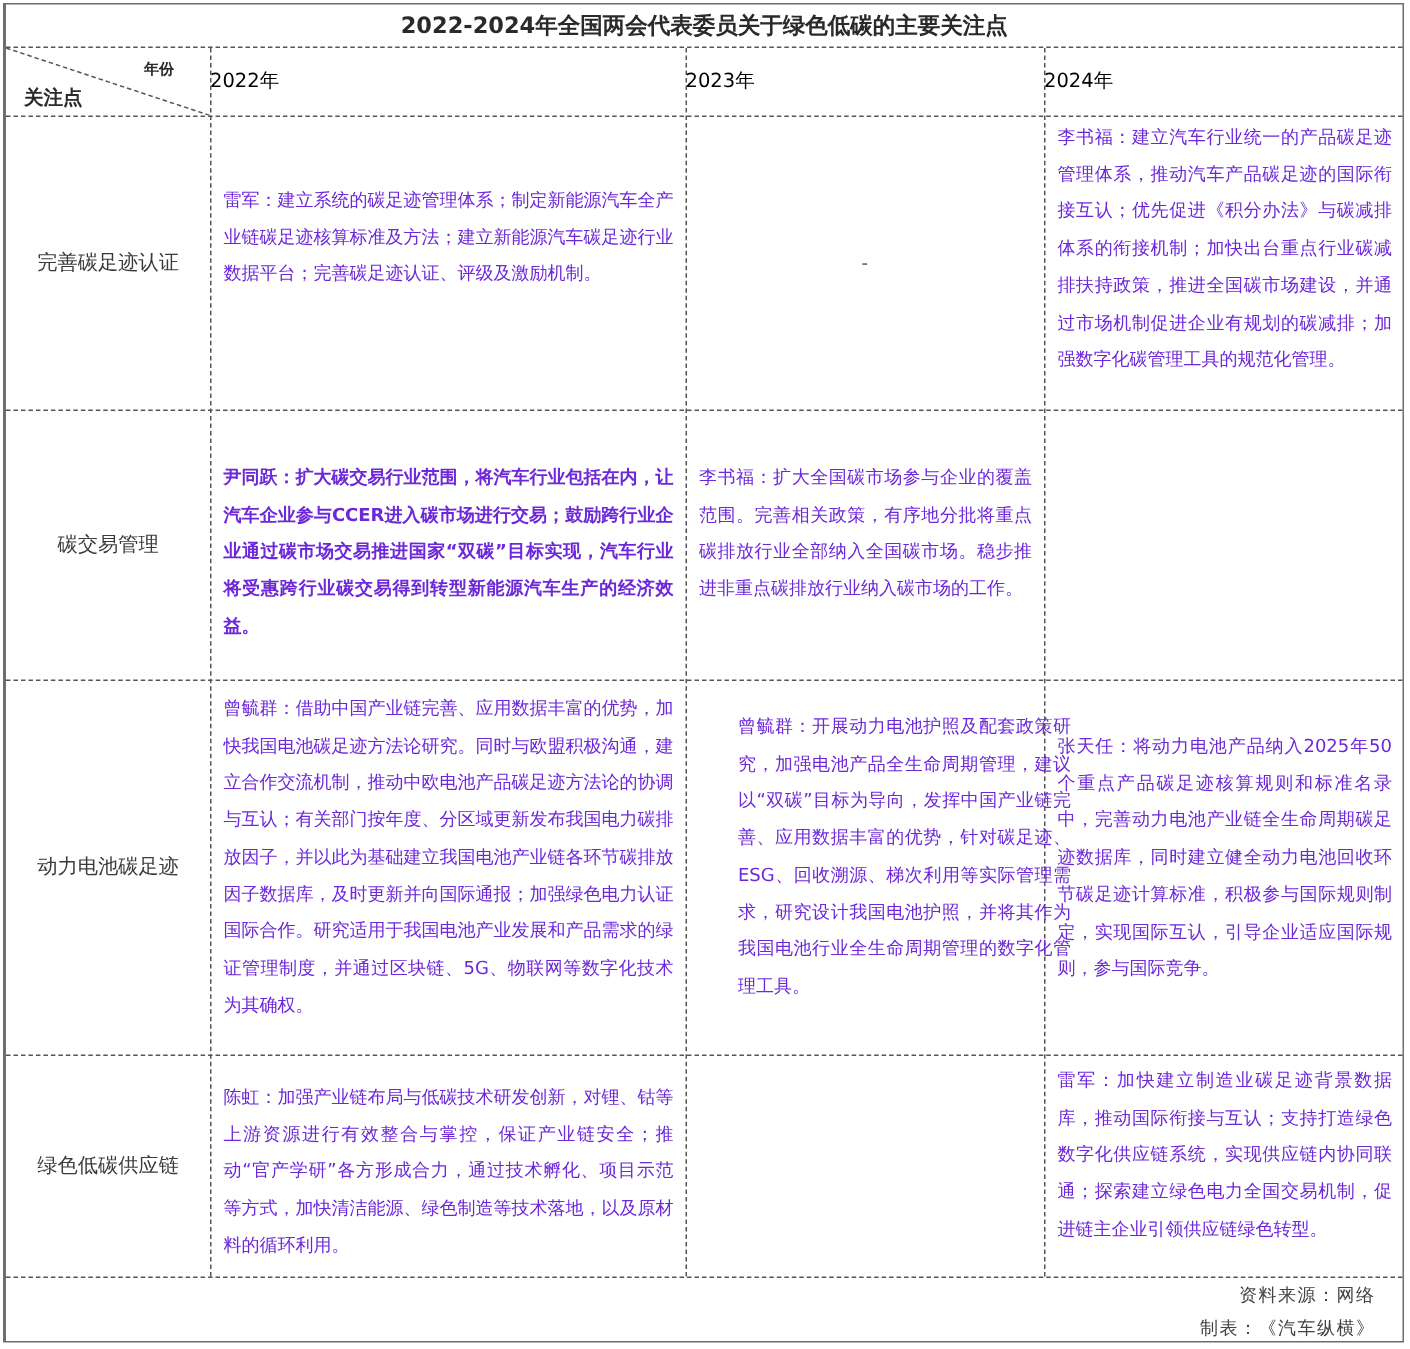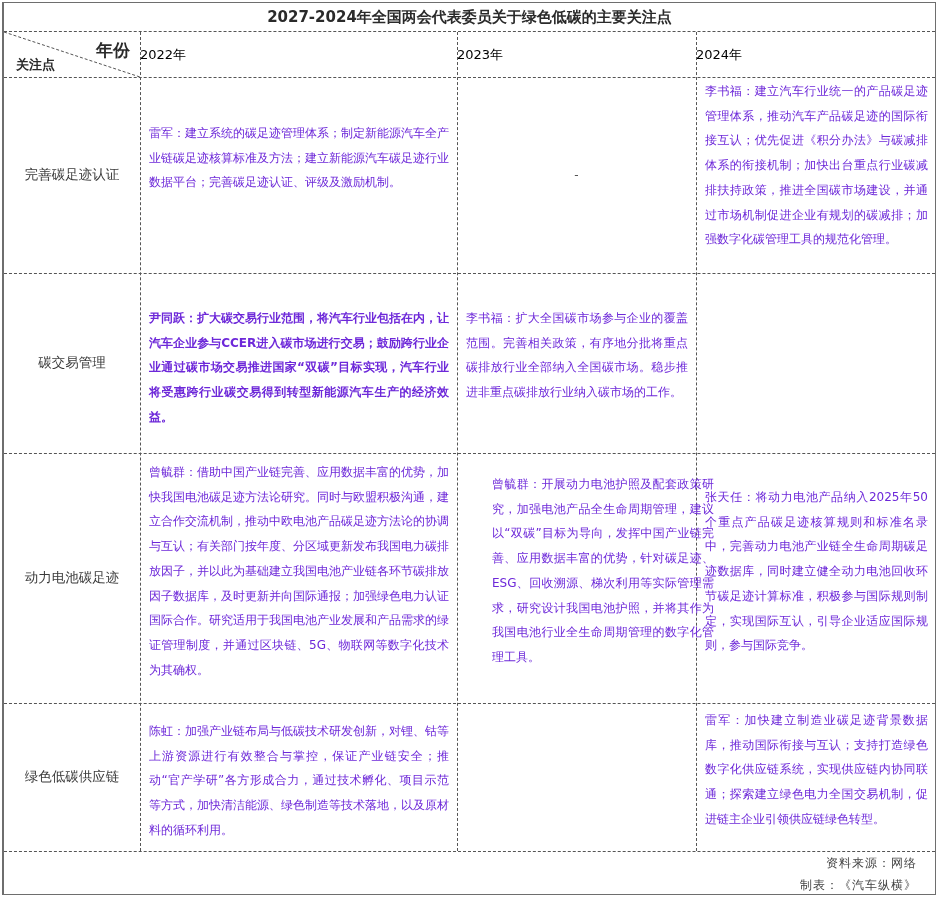--- a/index.html
+++ b/index.html
@@ -7,36 +7,36 @@
          font-family: "DejaVu Sans", "Liberation Sans", sans-serif; color: #3a3a3a; }
   .frame { position: absolute; left: 2px; top: 2px; width: 934px; height: 893px;
            border: 1px solid #6e6e6e; border-left: 2px solid #6e6e6e; box-sizing: border-box; }
   .title { position: absolute; left: 0; top: 0; width: 100%; height: 29px; line-height: 29px;
            text-align: center; font-size: 15px; font-weight: bold; color: #2a2a2a;
            border-bottom: 1px dashed #555; box-sizing: border-box; }
   .hline { position: absolute; left: 0; width: 100%; border-top: 1px dashed #555; }
   .vline { position: absolute; border-left: 1px dashed #555; }
   .hdr { position: absolute; font-size: 13px; color: #000000; }
   .diag { position: absolute; left: 0; top: 29px; width: 136px; height: 45px; }
-  .corner-year { position: absolute; left: 92px; top: 36px; font-size: 17px; font-weight: bold; color: #2a2a2a; }
+  .corner-year { position: absolute; left: 92px; top: 36px; font-size: 10px; font-weight: bold; color: #2a2a2a; }
   .corner-topic { position: absolute; left: 12px; top: 53px; font-size: 13px; font-weight: bold; color: #2a2a2a; }
   .rowlabel { position: absolute; left: 0; width: 136px; display: flex; align-items: center;
               justify-content: center; font-size: 13.5px; color: #3a3a3a; }
   .cell { position: absolute; font-size: 12px; line-height: 24.7px; color: #6d28d9;
           box-sizing: border-box; padding: 0 8px; text-align: justify; word-break: break-all; }
   .empty { position: absolute; display: flex; align-items: center; justify-content: center;
            font-size: 12px; color: #555; }
   .foot { position: absolute; right: 18px; font-size: 12px; color: #444;
           font-family: "DejaVu Serif", "Liberation Serif", serif; letter-spacing: 1px; }
 </style>
 </head>
 <body>
 
 <div class="frame">
-  <div class="title">2027-2024年全国两会代表委员关于绿色低碳的主要关注点</div>
+  <div class="title">2022-2024年全国两会代表委员关于绿色低碳的主要关注点</div>
 
   <svg class="diag" width="136" height="45">
     <line x1="0" y1="0" x2="136" y2="45" stroke="#555" stroke-width="1" stroke-dasharray="3,2"></line>
   </svg>
   <span class="corner-year">年份</span>
   <span class="corner-topic">关注点</span>
 
   <div class="hdr" style="left:136px; width:317px; top:29px; height:45px; line-height:45px;">2022年</div>
   <div class="hdr" style="left:453px; width:239px; top:29px; height:45px; line-height:45px;">2023年</div>
   <div class="hdr" style="left:692px; width:240px; top:29px; height:45px; line-height:45px;">2024年</div>

